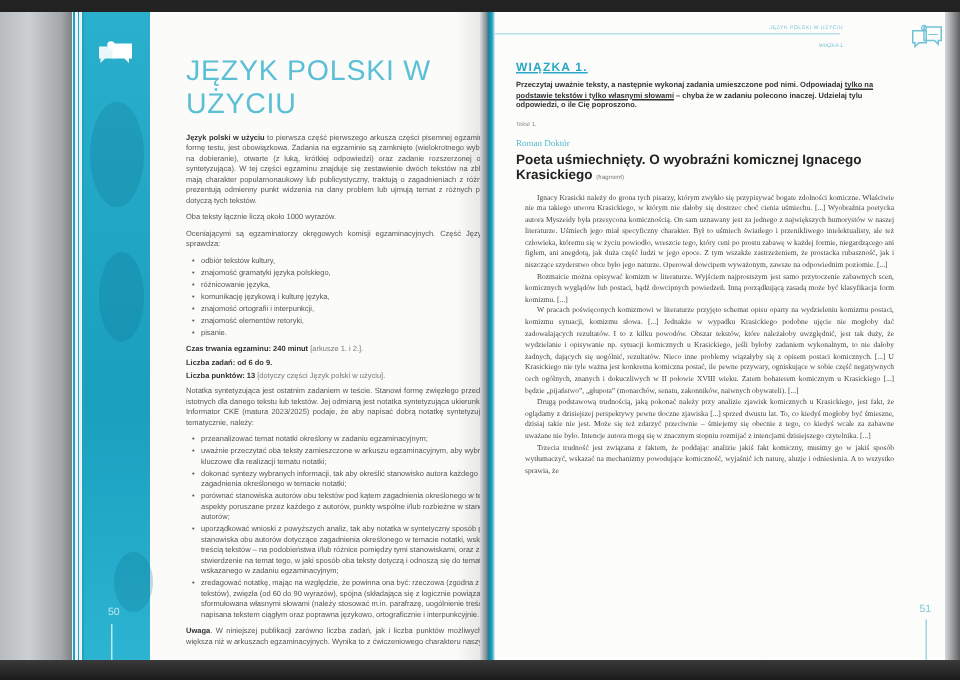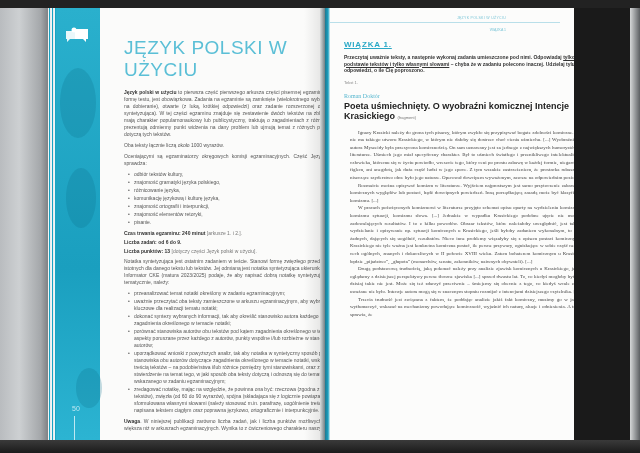--- a/index.html
+++ b/index.html
@@ -17,21 +17,21 @@
   .left-content { position:absolute; left:68px; top:29px; width:240px; color:#555; font-size:5px; line-height:7px; }
   .left-title { font-size:19px; letter-spacing:0.5px; color:#5bbfd6; font-weight:normal; margin:0 0 8px 0; line-height:22px; }
   .lp { margin:0 0 4px 0; text-align:justify; }
   .lp b { color:#333; }
   .lbullets { margin:0 0 4px 0; padding:0 0 0 10px; list-style:none; }
   .lbullets li { position:relative; margin-bottom:1px; }
   .lbullets li:before { content:"•"; position:absolute; left:-6px; color:#555; }
   .bold-line { color:#333; font-weight:bold; margin:0 0 2px 0; }
   .bold-line span.normal { font-weight:normal; color:#777; }
   .spine { position:absolute; left:320px; top:8px; width:10px; height:432px; background:linear-gradient(90deg,#d9dcdc,#7d8a8e 45%,#1e7f98 55%,#1aa0bf 80%,#e4f2f5); }
-  .page-right { position:absolute; left:330px; top:8px; width:244px; height:432px; background:#fcfcfb; overflow:hidden; }
+  .page-right { position:absolute; left:330px; top:8px; width:300px; height:432px; background:#fcfcfb; overflow:hidden; }
   .right-edge { position:absolute; left:630px; top:8px; width:10px; height:432px; background:linear-gradient(90deg,#d5d7d8,#5d6063); }
   .header-rule { position:absolute; left:0; top:14px; width:230px; height:1px; background:#b9dfe9; }
   .running-head { position:absolute; right:68px; top:8px; font-size:3.5px; color:#7cc6d8; letter-spacing:0.3px; }
   .running-sub { position:absolute; right:68px; top:20px; font-size:3.5px; color:#7cc6d8; }
   .icon-box { position:absolute; left:277px; top:8px; width:22px; height:18px; }
   .right-content { position:absolute; left:14px; top:32px; width:252px; color:#333; }
   .wiazka { font-size:8px; font-weight:bold; color:#2aa8c6; text-decoration:underline; letter-spacing:0.8px; margin:0 0 5px 0; }
   .instruction { font-size:5px; line-height:6.5px; color:#333; margin:0 0 6px 0; }
   .instruction u { font-weight:bold; }
   .tekst-label { font-size:4px; color:#888; margin:0 0 8px 0; }
@@ -104,21 +104,21 @@
     <path d="M9 2h11.5v9h-2v2.5l-2.5-2.5H9z" fill="none" stroke="#6fc3d6" stroke-width="1"></path>
     <circle cx="9" cy="2.5" r="1.6" fill="none" stroke="#6fc3d6" stroke-width="0.8"></circle>
     <line x1="12" y1="7" x2="18" y2="7" stroke="#6fc3d6" stroke-width="0.8"></line>
   </svg>
 
   <div class="right-content">
     <div class="wiazka">WIĄZKA 1.</div>
     <p class="instruction"><b><span>Przeczytaj uważnie teksty, a następnie wykonaj zadania umieszczone pod nimi. Odpowiadaj </span><u>tylko na podstawie tekstów i tylko własnymi słowami</u><span> – chyba że w zadaniu polecono inaczej. Udzielaj tylu odpowiedzi, o ile Cię poproszono.</span></b></p>
     <div class="tekst-label">Tekst 1.</div>
     <div class="author">Roman Doktór</div>
-    <div class="article-title"><span>Poeta uśmiechnięty. O wyobraźni komicznej Intencje Krasickiego</span> <span class="frag">(fragment)</span></div>
+    <div class="article-title"><span>Poeta uśmiechnięty. O wyobraźni komicznej Ignacego Krasickiego</span> <span class="frag">(fragment)</span></div>
     <p class="rp">Ignacy Krasicki należy do grona tych pisarzy, którym zwykło się przypisywać bogate zdolności komiczne. Właściwie nie ma takiego utworu Krasickiego, w którym nie dałoby się dostrzec choć cienia uśmiechu. [...] Wyobraźnia poetycka autora Myszeidy była przesycona komicznością. On sam uznawany jest za jednego z największych humorystów w naszej literaturze. Uśmiech jego miał specyficzny charakter. Był to uśmiech światłego i przenikliwego intelektualisty, ale też człowieka, któremu się w życiu powiodło, wreszcie tego, który ceni po prostu zabawę w każdej formie, niegardzącego ani figlem, ani anegdotą, jak duża część ludzi w jego epoce. Z tym wszakże zastrzeżeniem, że prostacka rubaszność, jak i niszczące szyderstwo obce było jego naturze. Operował dowcipem wyważonym, zawsze na odpowiednim poziomie. [...]</p>
     <p class="rp">Rozmaicie można opisywać komizm w literaturze. Wyjściem najprostszym jest samo przytoczenie zabawnych scen, komicznych wyglądów lub postaci, bądź dowcipnych powiedzeń. Inną porządkującą zasadą może być klasyfikacja form komizmu. [...]</p>
     <p class="rp">W pracach poświęconych komizmowi w literaturze przyjęto schemat opisu oparty na wydzieleniu komizmu postaci, komizmu sytuacji, komizmu słowa. [...] Jednakże w wypadku Krasickiego podobne ujęcie nie mogłoby dać zadowalających rezultatów. I to z kilku powodów. Obszar tekstów, które należałoby uwzględnić, jest tak duży, że wydzielanie i opisywanie np. sytuacji komicznych u Krasickiego, jeśli byłoby zadaniem wykonalnym, to nie dałoby żadnych, dających się uogólnić, rezultatów. Nieco inne problemy wiązałyby się z opisem postaci komicznych. [...] U Krasickiego nie tyle ważna jest konkretna komiczna postać, ile pewne przywary, ogniskujące w sobie część negatywnych cech ogólnych, znanych i dokuczliwych w II połowie XVIII wieku. Zatem bohaterem komicznym u Krasickiego [...] będzie „pijaństwo”, „głupota” (monarchów, senatu, zakonników, naiwnych obywateli). [...]</p>
     <p class="rp">Drugą podstawową trudnością, jaką pokonać należy przy analizie zjawisk komicznych u Krasickiego, jest fakt, że oglądamy z dzisiejszej perspektywy pewne tłoczne zjawiska [...] sprzed dwustu lat. To, co kiedyś mogłoby być śmieszne, dzisiaj takie nie jest. Może się też zdarzyć przeciwnie – śmiejemy się obecnie z tego, co kiedyś wcale za zabawne uważane nie było. Intencje autora mogą się w znacznym stopniu rozmijać z intencjami dzisiejszego czytelnika. [...]</p>
     <p class="rp">Trzecia trudność jest związana z faktem, że poddając analizie jakiś fakt komiczny, musimy go w jakiś sposób wytłumaczyć, wskazać na mechanizmy powodujące komiczność, wyjaśnić ich naturę, aluzje i odniesienia. A to wszystko sprawia, że</p>
   </div>
 
   <div class="page-num" style="left:283px;top:395px;color:#7cc6d8;">51</div>
   <div class="page-num-line" style="left:287px;top:405px;height:27px;background:#9ed6e3;"></div>
 </div>

